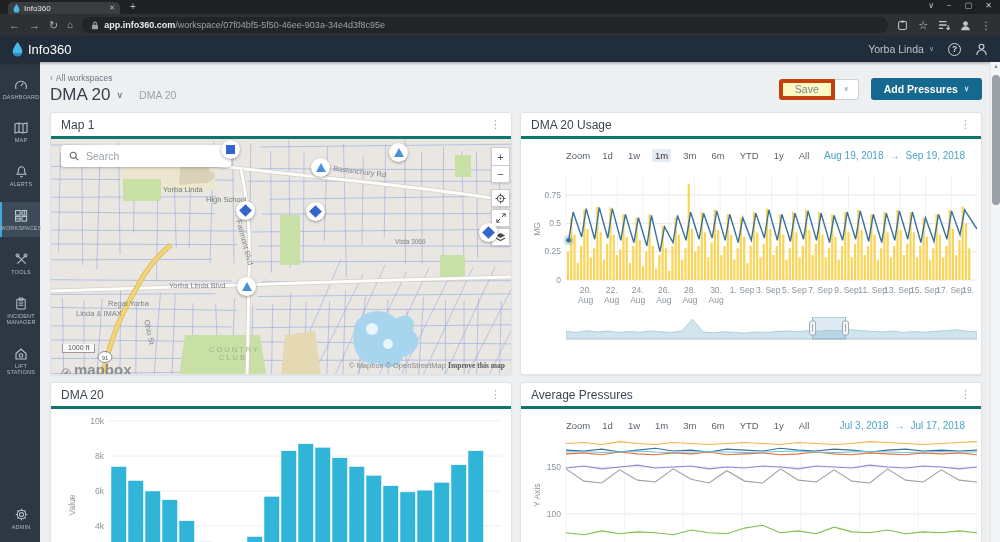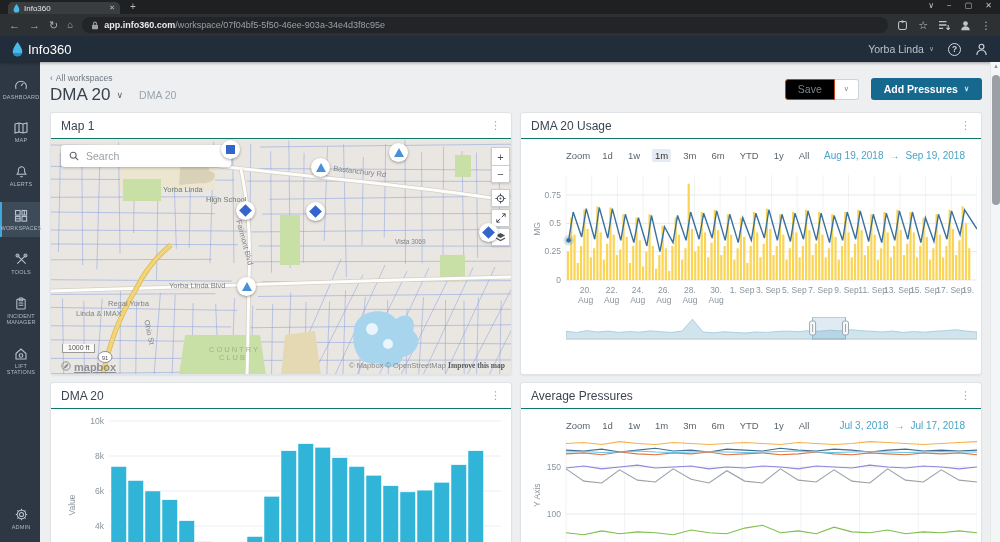--- a/index.html
+++ b/index.html
@@ -35,28 +35,28 @@
   .sb-item.admin{position:absolute;bottom:6px;margin-top:0;}
 
   
   .backlink{position:absolute;left:50px;top:73px;font-size:8.5px;color:#6d7883;display:flex;gap:3px;align-items:center;}
   .ws-title-row{position:absolute;left:50px;top:85px;display:flex;align-items:center;gap:8px;}
   .ws-title{font-size:17px;color:#38424c;}
   .ws-chev{font-size:9px;color:#55606a;margin-left:-2px;}
   .ws-sub{font-size:10.5px;color:#9aa5ad;margin-left:8px;}
   .topbtns{position:absolute;top:78px;right:18px;display:flex;align-items:center;gap:12px;}
   .savegrp{display:flex;}
-  .btn-save{height:21px;padding:0 12px;background:#000000;border:1px solid #c2410c;border-radius:3px 0 0 3px;font-size:10.5px;color:#7a868f;display:flex;align-items:center;}
+  .btn-save{height:21px;padding:0 12px;background:#fef9c3;border:4px solid #c2410c;border-radius:3px 0 0 3px;font-size:10.5px;color:#7a868f;display:flex;align-items:center;}
   .btn-save-chev{height:21px;width:24px;background:#fff;border:1px solid #ccd4da;border-left:none;border-radius:0 3px 3px 0;display:flex;align-items:center;justify-content:center;color:#7a868f;font-size:7px;}
   .btn-add{height:22px;padding:0 13px;background:#15688e;border-radius:3px;color:#fff;font-size:10.5px;font-weight:bold;display:flex;align-items:center;gap:6px;}
   .btn-add .chev{color:#cfe4ee;}
 
   
   .card{position:absolute;background:#fff;border:1px solid #dfe3e6;border-radius:3px;box-shadow:0 1px 2px rgba(20,30,40,.06);}
-  .card-hd{height:26px;display:flex;align-items:center;padding:0 10px;border-bottom:1px solid #0f766e;font-size:12px;color:#3b4652;}
+  .card-hd{height:26px;display:flex;align-items:center;padding:0 10px;border-bottom:3px solid #0f766e;font-size:12px;color:#3b4652;}
   .dots{margin-left:auto;color:#9aa4ac;font-size:11px;letter-spacing:0;}
   #card-map{left:50px;top:112px;width:462px;height:263px;}
   #card-usage{left:520px;top:112px;width:462px;height:263px;}
   #card-dma20{left:50px;top:382px;width:462px;height:262px;}
   #card-press{left:520px;top:382px;width:462px;height:262px;}
 
   
   .cToolbar{display:flex;align-items:center;padding:10px 16px 0 45px;font-size:9.5px;color:#5a646d;gap:9px;}
   .zbtn{padding:1px 3px;border-radius:2px;}
   .zbtn.active{background:#e5ebf2;color:#333;}
@@ -70,21 +70,21 @@
   .map-search{position:absolute;left:10px;top:6px;width:170px;height:22px;background:#fff;border-radius:3px;box-shadow:0 1px 3px rgba(0,0,0,.25);display:flex;align-items:center;padding:0 8px;gap:7px;}
   .map-search input{border:none;outline:none;font-size:10.5px;color:#444;width:120px;font-family:"Liberation Sans",sans-serif;}
   .map-search input::placeholder{color:#9aa0a6;}
   .mbtn{position:absolute;left:440px;width:19px;height:18px;background:#fff;border:1px solid #c9ccd0;display:flex;align-items:center;justify-content:center;font-size:11px;color:#4a4f54;box-shadow:0 1px 2px rgba(0,0,0,.15);}
   .marker{position:absolute;width:19px;height:19px;background:#fff;border-radius:50%;box-shadow:0 1px 3px rgba(0,0,0,.35);display:flex;align-items:center;justify-content:center;}
   .mk-d{width:9px;height:9px;background:#3465cc;transform:rotate(45deg);}
   .mk-t{width:0;height:0;border-left:5.5px solid transparent;border-right:5.5px solid transparent;border-bottom:9px solid #4a90d9;}
   .mk-s{width:9px;height:9px;background:#3465cc;}
   .maplabel{position:absolute;font-size:7.5px;color:#7d8288;white-space:nowrap;}
   .scalebox{position:absolute;left:11px;top:205px;background:rgba(255,255,255,.8);border:1px solid #999;border-top:none;font-size:7px;color:#555;padding:0 5px 1px;}
-  .mblogo{position:absolute;left:10px;top:222px;display:flex;align-items:flex-start;gap:3px;font-size:11px;font-weight:bold;color:#777b80;opacity:.8;text-decoration:underline;}
+  .mblogo{position:absolute;left:10px;top:222px;display:flex;align-items:flex-end;gap:3px;font-size:15px;font-weight:bold;color:#777b80;opacity:.8;text-decoration:underline;}
   .attrib{position:absolute;right:6px;bottom:4px;font-size:7.5px;color:#84878b;}
   .attrib b{color:#55585c;font-family:Liberation Serif, serif;}
 
   .scrollbar{position:absolute;top:62px;right:0;width:10px;bottom:0;background:#f4f5f6;border-left:1px solid #e4e6e8;z-index:45;}
   .sb-thumb{position:absolute;left:1px;top:13px;width:8px;height:130px;background:#9aa0a5;border-radius:4px;}
   .sb-up{position:absolute;top:1px;left:1px;width:8px;text-align:center;font-size:6px;color:#8a8f94;}
 
   svg text{font-family:"Liberation Sans",sans-serif;}
 </style>
 </head>

